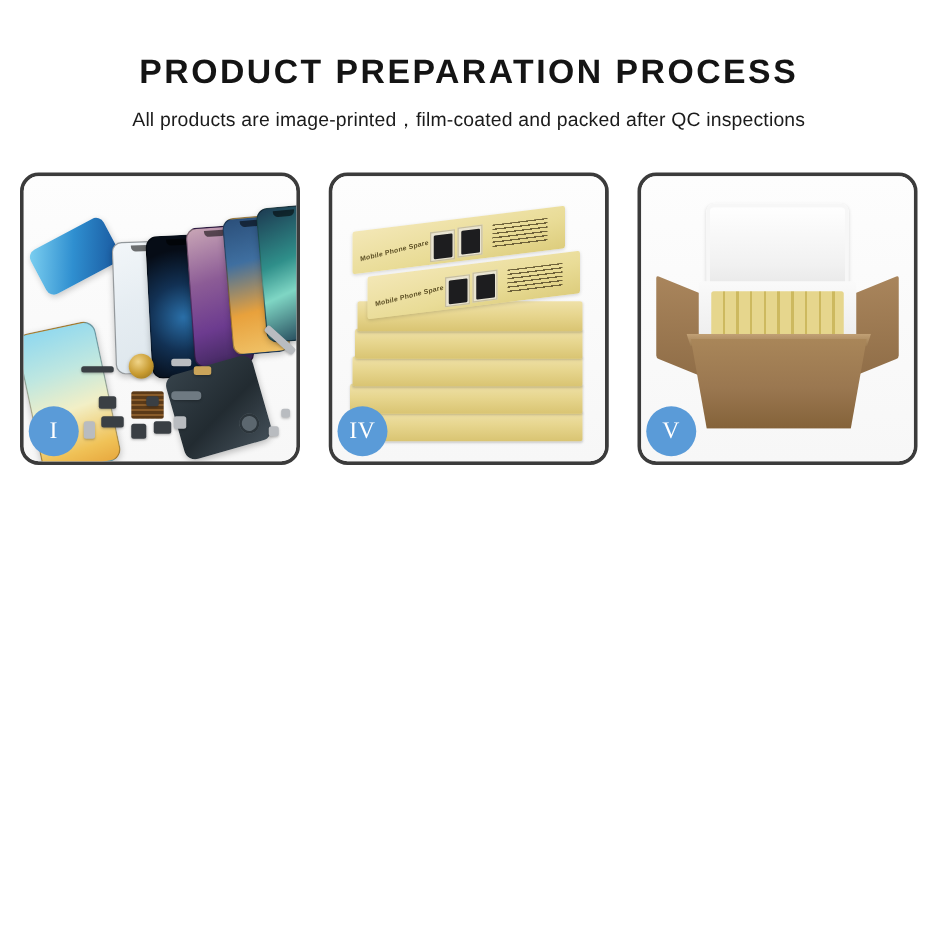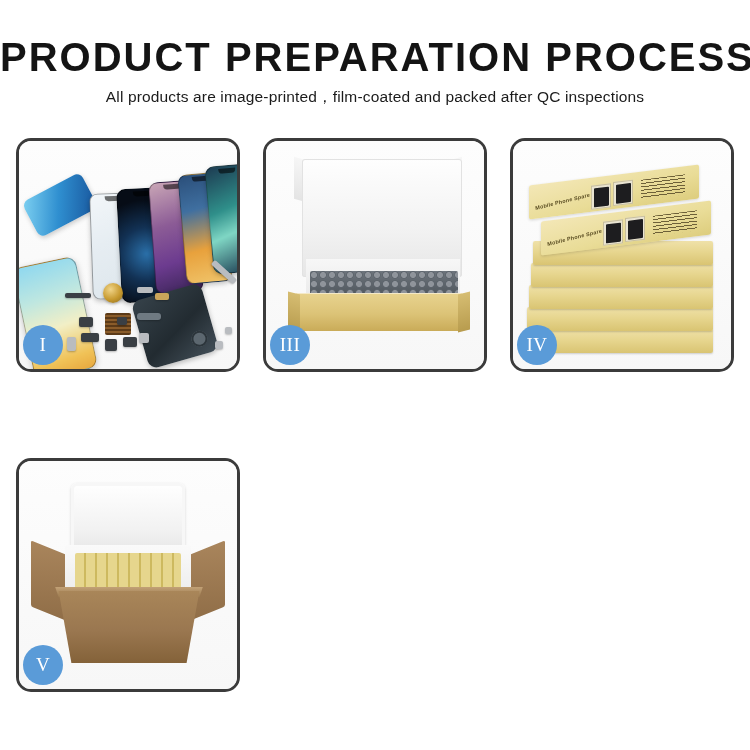--- a/index.html
+++ b/index.html
@@ -23,21 +23,21 @@
   
   .header {
     position: absolute;
     top: 34px;
     left: 0;
     width: 750px;
     text-align: center;
   }
   .title {
     font-family: "Liberation Sans", sans-serif;
-    font-size: 40px;
+    font-size: 27px;
     font-weight: 700;
     letter-spacing: 2.0px;
     color: #141414;
     line-height: 46px;
     white-space: nowrap;
   }
   .subtitle {
     margin-top: 7px;
     font-family: "Liberation Sans", sans-serif;
     font-size: 15.5px;
@@ -404,31 +404,20 @@
           <div class="prt" style="left:98px; top:176px; width:10px; height:8px;"></div>
           <div class="prt light" style="left:196px; top:200px; width:8px; height:8px;"></div>
           <div class="prt light" style="left:206px; top:186px; width:7px; height:7px;"></div>
           <div class="prt light" style="left:190px; top:128px; width:30px; height:6px; transform:rotate(42deg);"></div>
         </div>
       </div>
       <div class="badge">I</div>
     </div>
 
 
-    <div class="panel">
-      <div class="panel-inner">
-        <div class="box3-lid-flapL"></div>
-        <div class="box3-lid-flapR"></div>
-        <div class="box3-lid"></div>
-        <div class="box3-foam"></div>
-        <div class="box3-fill"></div>
-        <div class="box3-body"></div>
-      </div>
-      <div class="badge">III</div>
-    </div>
 
     <div class="panel">
       <div class="panel-inner">
         <div class="stack">
 
           <div class="sbox" style="left:2px;  top:170px; width:188px; height:24px;"></div>
           <div class="sbox" style="left:4px;  top:148px; width:186px; height:24px;"></div>
           <div class="sbox" style="left:6px;  top:126px; width:184px; height:24px;"></div>
           <div class="sbox" style="left:8px;  top:104px; width:182px; height:24px;"></div>
           <div class="sbox" style="left:10px; top:82px;  width:180px; height:24px;"></div>

